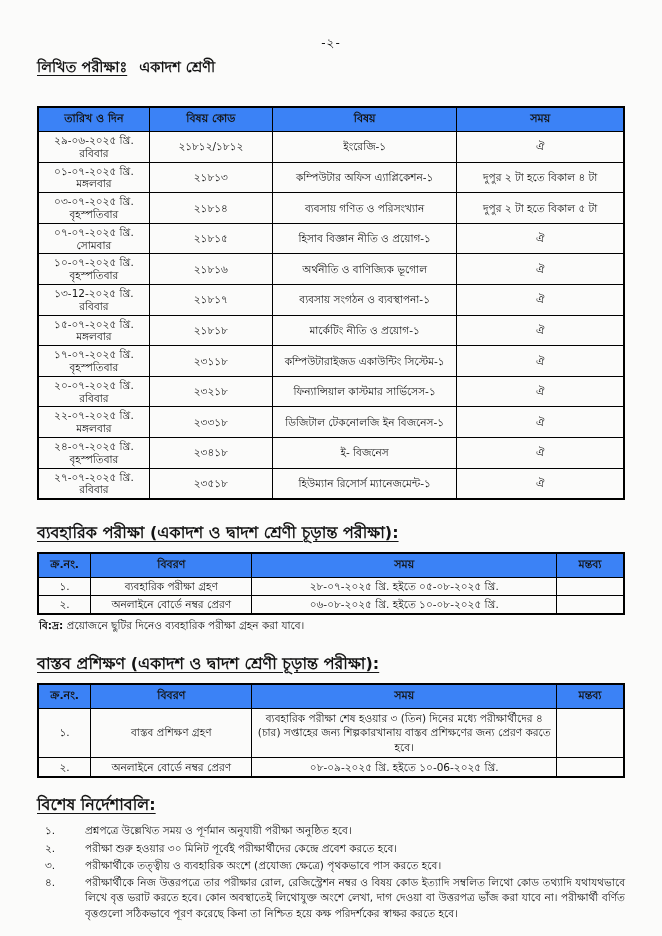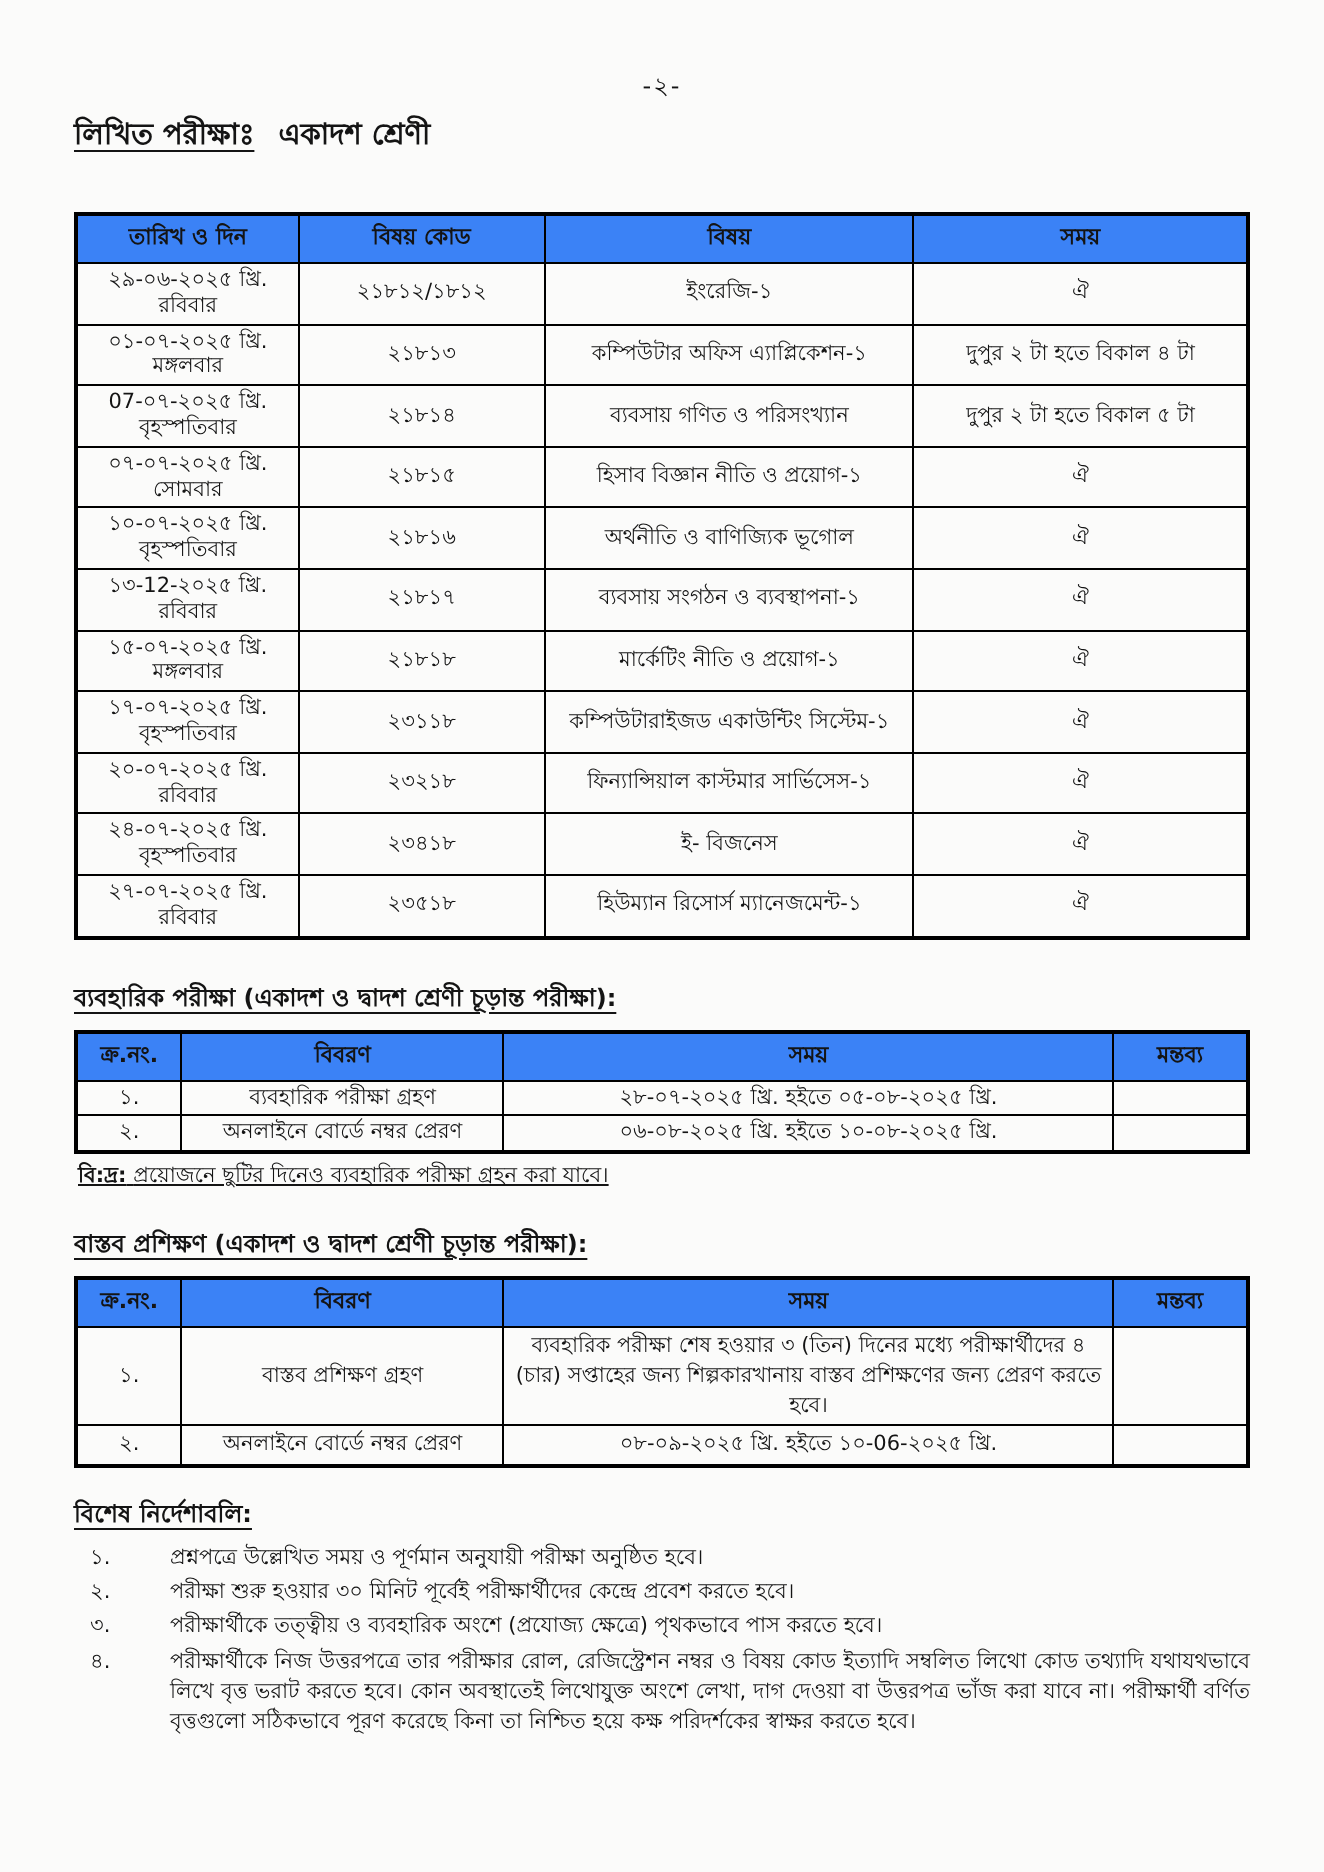--- a/index.html
+++ b/index.html
@@ -9,40 +9,40 @@
     font-family: "DejaVu Sans", "Liberation Sans", sans-serif;
     color: #141414;
     overflow: hidden;
   }
   .page { position: relative; width: 662px; height: 936px; padding: 34px 37px 0 37px; }
   .page-number { text-align: center; font-size: 12px; letter-spacing: 1px; }
   .heading1 { margin-top: 2px; font-size: 14.5px; font-weight: bold; }
   .heading1 .u { text-decoration: underline; text-underline-offset: 3px; }
   .heading1 .rest { margin-left: 12px; }
   .sec-title {
-    font-size: 12px; font-weight: bold;
+    font-size: 16px; font-weight: bold;
     text-decoration: underline; text-underline-offset: 3px;
   }
   .sec2-title { margin-top: 20px; }
   .sec3-title { margin-top: 16px; }
   .instr-title { margin-top: 14px; }
 
   table { width: 100%; border-collapse: collapse; font-size: 10.5px; table-layout: fixed; }
   table.main { margin-top: 26px; }
   table.small { margin-top: 5px; }
   th, td { border: 1px solid #000; }
   table { border: 2px solid #000; }
   th {
     background: #3b82f6; font-weight: bold;
     padding: 2px 3px; text-align: center; font-size: 11px;
   }
   td { padding: 2px 3px; text-align: center; line-height: 1.22; vertical-align: middle; }
   td.multiline { line-height: 1.4; }
 
-  .note { margin-top: 3px; font-size: 10.5px; padding-left: 2px; text-decoration: underline; }
+  .note { margin-top: 3px; font-size: 10.5px; padding-left: 2px; }
   .note .lbl { font-weight: bold; }
 
   .instr-list { margin-top: 4px; }
   .instr-item { display: flex; font-size: 10.5px; line-height: 1.45; margin-bottom: 2px; }
   .instr-item .num { width: 24px; flex: 0 0 24px; margin-left: 8px; }
   .instr-item .txt { flex: 1; margin-left: 16px; text-align: justify; }
 </style>
 </head>
 <body>
 
@@ -84,21 +84,21 @@
         <td>
           <div>০১-০৭-২০২৫ খ্রি.</div>
           <div>মঙ্গলবার</div>
         </td>
         <td>২১৮১৩</td>
         <td>কম্পিউটার অফিস এ্যাপ্লিকেশন-১</td>
         <td>দুপুর ২ টা হতে বিকাল ৪ টা</td>
       </tr>
         <tr>
         <td>
-          <div>07-০৭-২০২৫ খ্রি.</div>
+          <div>০৩-০৭-২০২৫ খ্রি.</div>
           <div>বৃহস্পতিবার</div>
         </td>
         <td>২১৮১৪</td>
         <td>ব্যবসায় গণিত ও পরিসংখ্যান</td>
         <td>দুপুর ২ টা হতে বিকাল ৫ টা</td>
       </tr>
         <tr>
         <td>
           <div>০৭-০৭-২০২৫ খ্রি.</div>
           <div>সোমবার</div>
@@ -143,20 +143,29 @@
         <td>কম্পিউটারাইজড একাউন্টিং সিস্টেম-১</td>
         <td>ঐ</td>
       </tr>
         <tr>
         <td>
           <div>২০-০৭-২০২৫ খ্রি.</div>
           <div>রবিবার</div>
         </td>
         <td>২৩২১৮</td>
         <td>ফিন্যান্সিয়াল কাস্টমার সার্ভিসেস-১</td>
+        <td>ঐ</td>
+      </tr>
+        <tr>
+        <td>
+          <div>২২-০৭-২০২৫ খ্রি.</div>
+          <div>মঙ্গলবার</div>
+        </td>
+        <td>২৩৩১৮</td>
+        <td>ডিজিটাল টেকনোলজি ইন বিজনেস-১</td>
         <td>ঐ</td>
       </tr>
         <tr>
         <td>
           <div>২৪-০৭-২০২৫ খ্রি.</div>
           <div>বৃহস্পতিবার</div>
         </td>
         <td>২৩৪১৮</td>
         <td>ই- বিজনেস</td>
         <td>ঐ</td>

